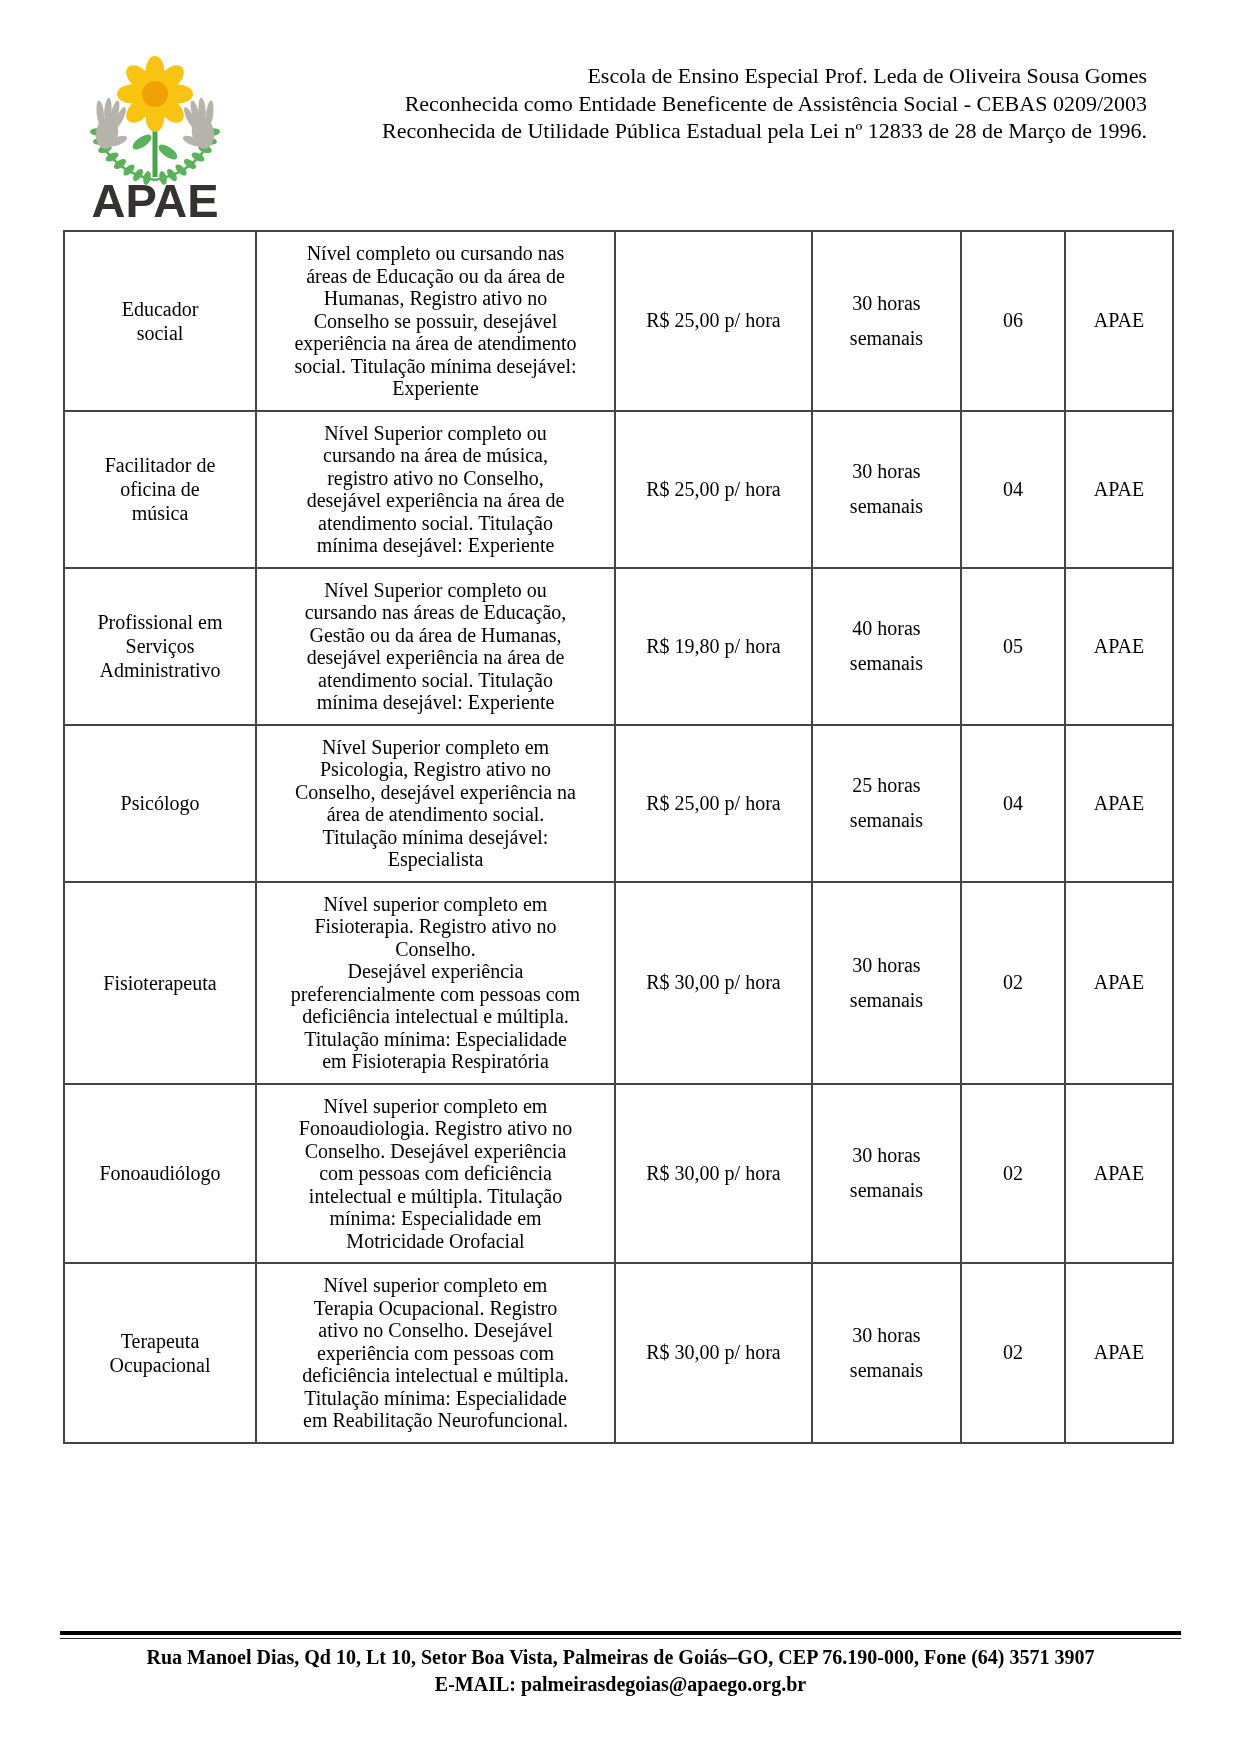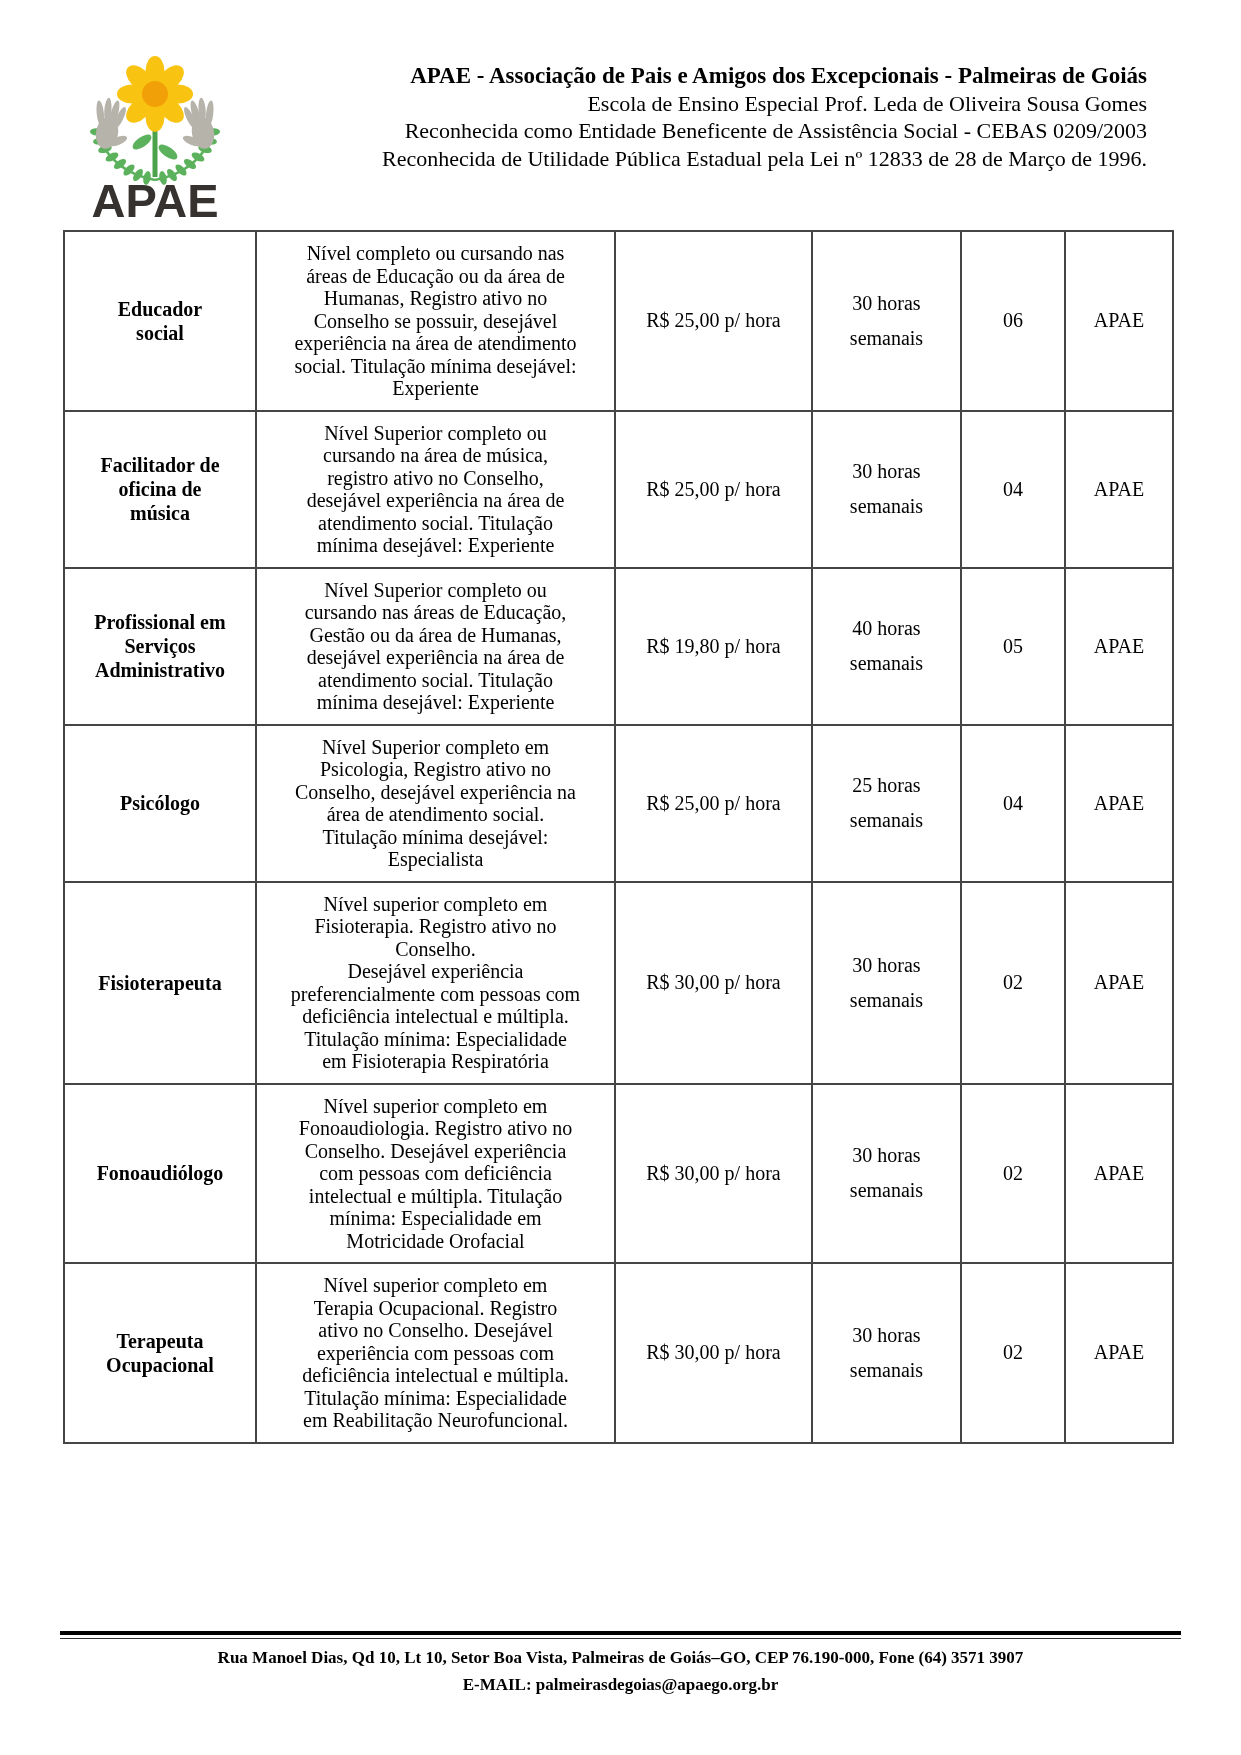--- a/index.html
+++ b/index.html
@@ -44,42 +44,42 @@
     padding:10px 6px;
     overflow:hidden;
   }
   .col-pos{width:192px;}
   .col-req{width:359px;}
   .col-rate{width:197px;}
   .col-hours{width:149px;}
   .col-vac{width:104px;}
   .col-ent{width:108px;}
 
-  td.pos{font-weight:bold;white-space:pre-line;line-height:24px;}
+  td.pos{font-weight:normal;white-space:pre-line;line-height:24px;}
   td.req{white-space:pre-line;line-height:22.5px;}
   td.rate{white-space:nowrap;margin-top:36px;}
   td.hours{white-space:pre-line;line-height:35px;border-radius:27px;}
 
   tr.r0{height:141px;}
   tr.r1{height:142px;}
   tr.r2{height:142px;}
   tr.r3{height:141px;}
   tr.r4{height:192px;}
   tr.r5{height:165px;}
   tr.r6{height:167px;}
 
   
   .footer{
     position:absolute;
     left:60px;
     top:1631px;
     width:1121px;
     text-align:center;
     font-weight:bold;
-    font-size:17px;
+    font-size:20px;
     line-height:27px;
   }
   .footer-rule{
     height:3px;
     border-top:4px solid #000;
     border-bottom:1px solid #2e2e2e;
     margin-bottom:5px;
   }
 </style>
 </head>
@@ -150,21 +150,20 @@
           <ellipse cx="0" cy="-23" rx="9.5" ry="15" transform="rotate(270)"></ellipse>
           <ellipse cx="0" cy="-23" rx="9.5" ry="15" transform="rotate(315)"></ellipse>
         </g>
         <circle cx="75" cy="44" r="13" fill="#f2a007"></circle>
 
         <text x="75" y="167" text-anchor="middle" font-family="'Liberation Sans', sans-serif" font-size="47" font-weight="bold" fill="#363230" letter-spacing="0">APAE</text>
       </svg>
     </div>
 
     <div class="org-info">
-      <div class="org-line bold">APAE - Associação de Pais e Amigos dos Excepcionais - Palmeiras de Goiás</div>
       <div class="org-line">Escola de Ensino Especial Prof. Leda de Oliveira Sousa Gomes</div>
       <div class="org-line">Reconhecida como Entidade Beneficente de Assistência Social - CEBAS 0209/2003</div>
       <div class="org-line">Reconhecida de Utilidade Pública Estadual pela Lei nº 12833 de 28 de Março de 1996.</div>
     </div>
   </div>
 
   <table class="positions">
     <colgroup>
       <col class="col-pos">
         <col class="col-req">

